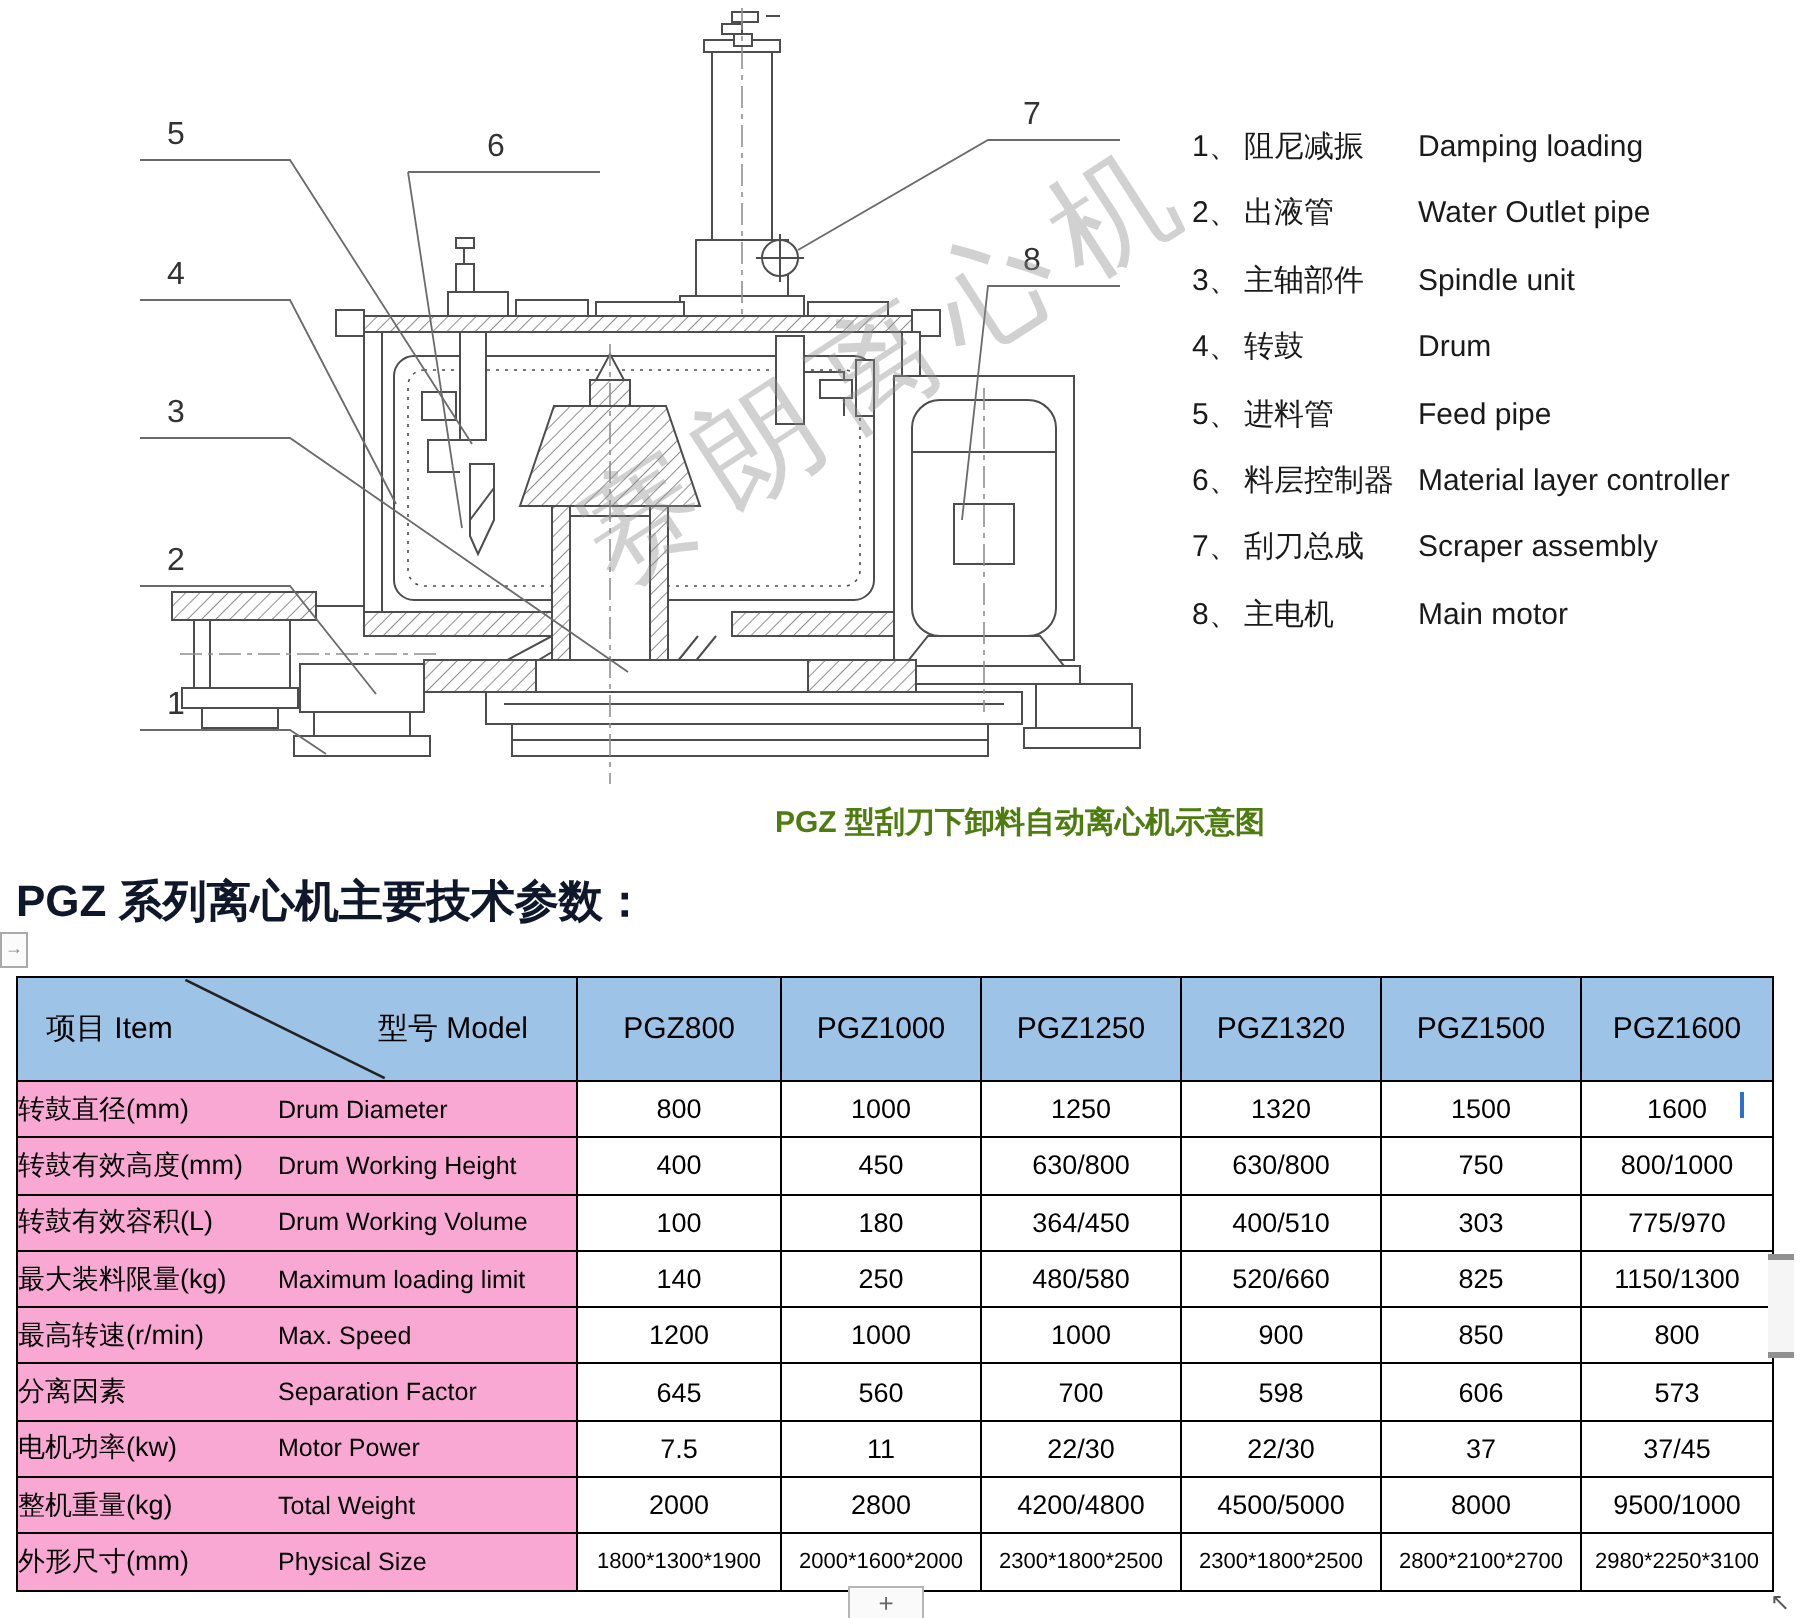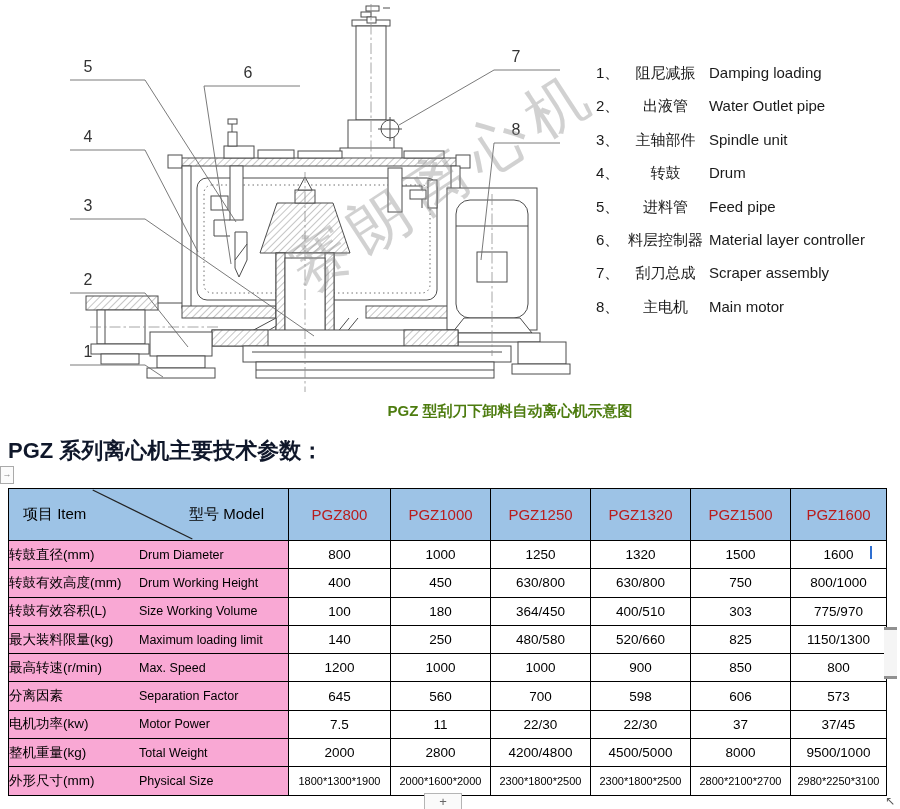--- a/index.html
+++ b/index.html
@@ -17,36 +17,36 @@
   .num{fill:#333;font-size:16px;}
 
   .watermark{position:absolute;left:296px;top:236px;z-index:3;white-space:nowrap;
     font-size:60px;letter-spacing:10px;color:#8f8f8f;opacity:.4;
     transform:rotate(-33deg);transform-origin:left center;pointer-events:none;}
 
   
   .legend{position:absolute;left:596px;top:64px;width:302px;z-index:4;}
   .lg-row{display:flex;align-items:baseline;height:33.4px;font-size:15px;color:#1a1a1a;}
   .lg-num{width:26px;flex:none;}
-  .lg-zh{min-width:87px;flex:none;text-align:center;}
+  .lg-zh{min-width:87px;flex:none;}
   .lg-en{white-space:nowrap;}
 
   .caption{position:absolute;left:130px;top:402px;width:760px;text-align:center;
     font-weight:bold;font-size:15px;color:#4d7c0f;z-index:4;}
   .heading{position:absolute;left:8px;top:436px;font-size:22px;font-weight:bold;color:#0f172a;z-index:4;}
   .anchor-box{position:absolute;left:0;top:466px;width:12px;height:16px;border:1px solid #aaa;
     background:#fbfbfb;color:#888;font-size:9px;line-height:15px;text-align:center;z-index:4;}
 
   
   .params-table{position:absolute;left:8px;top:488px;width:878px;z-index:4;
     border-collapse:collapse;table-layout:fixed;border:1.5px solid #000;}
   .params-table th,.params-table td{border:1px solid #000;padding:0;overflow:hidden;}
   .params-table thead tr{height:52px;}
   .params-table tbody tr{height:28.3px;}
-  .model-th{background:#9DC3E6;font-weight:normal;font-size:15px;text-align:center;color:#b91c1c;}
+  .model-th{background:#9DC3E6;font-weight:normal;font-size:15px;text-align:center;color:#000000;}
   .corner{background:#9DC3E6;position:relative;font-weight:normal;}
   .corner-inner{position:relative;z-index:2;display:flex;justify-content:space-between;
     align-items:center;height:100%;padding:0 24px 0 14px;font-size:15px;gap:12px;}
   .diag-svg{position:absolute;left:0;top:0;width:100%;height:100%;z-index:1;}
   .label-td{background:#f9a8d4;padding-left:14px;font-size:13.5px;margin-left:19px;}
   .label-td .lbl-zh{display:inline-block;width:130px;vertical-align:middle;}
   .label-td .lbl-en{font-size:12.5px;vertical-align:middle;}
   .val-td{text-align:center;font-size:13.5px;background:#fff;margin-top:41px;}
   .val-td.small{font-size:11px;}
 
@@ -297,21 +297,21 @@
         <tr>
           <td class="label-td"><span class="lbl-zh">转鼓有效高度(mm)</span><span class="lbl-en">Drum Working Height</span></td>
           <td class="val-td">400</td>
           <td class="val-td">450</td>
           <td class="val-td">630/800</td>
           <td class="val-td">630/800</td>
           <td class="val-td">750</td>
           <td class="val-td">800/1000</td>
         </tr>
         <tr>
-          <td class="label-td"><span class="lbl-zh">转鼓有效容积(L)</span><span class="lbl-en">Size Working Volume</span></td>
+          <td class="label-td"><span class="lbl-zh">转鼓有效容积(L)</span><span class="lbl-en">Drum Working Volume</span></td>
           <td class="val-td">100</td>
           <td class="val-td">180</td>
           <td class="val-td">364/450</td>
           <td class="val-td">400/510</td>
           <td class="val-td">303</td>
           <td class="val-td">775/970</td>
         </tr>
         <tr>
           <td class="label-td"><span class="lbl-zh">最大装料限量(kg)</span><span class="lbl-en">Maximum loading limit</span></td>
           <td class="val-td">140</td>

